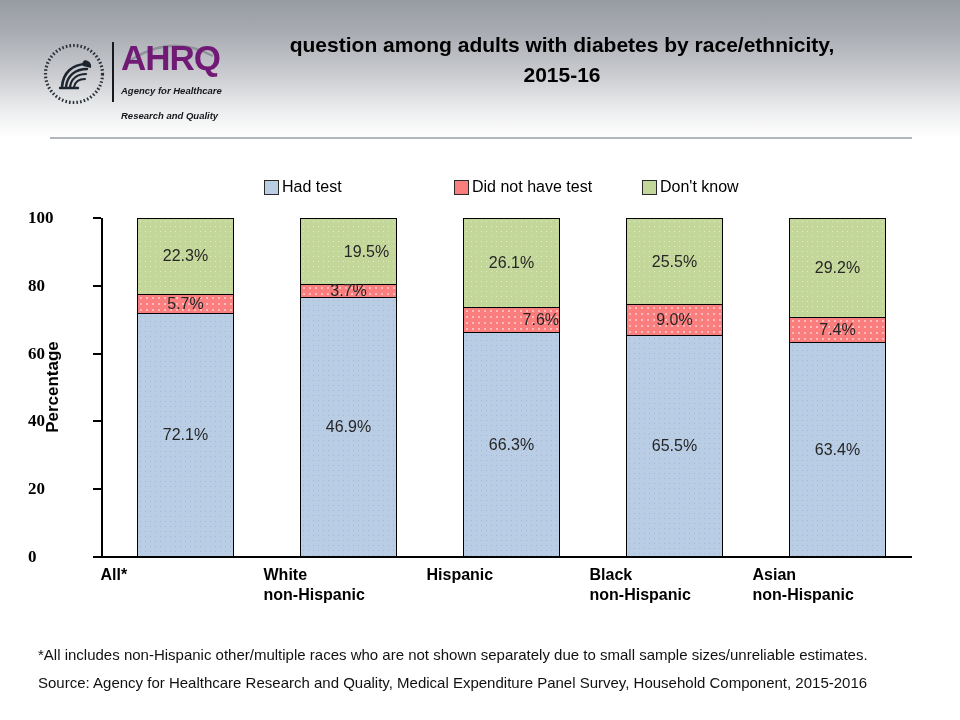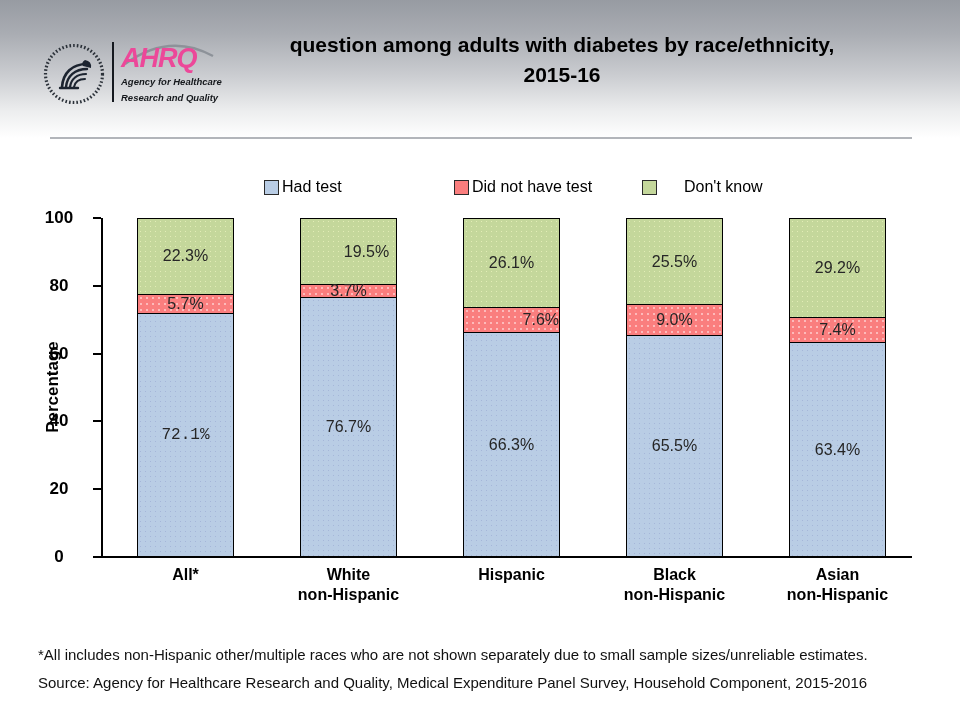--- a/index.html
+++ b/index.html
@@ -24,26 +24,26 @@
   }
 
   
   .logo { position: absolute; left: 42px; top: 40px; width: 170px; height: 70px; }
   .seal { position: absolute; left: 0; top: 2px; }
   .logo-divider { position: absolute; left: 70px; top: 2px; width: 2px; height: 60px; background: #15191f; }
   .ahrq-block { position: absolute; left: 79px; top: 4px; width: 120px; }
   .swoosh { position: absolute; left: 2px; top: -4px; }
   .ahrq-abbr {
     position: relative;
-    font-size: 27px; font-weight: bold; font-style: italic;
-    color: #ec4899; letter-spacing: -1px; line-height: 28px;
+    font-size: 35px; font-weight: bold; 
+    color: #701a75; letter-spacing: -1px; line-height: 28px;
   }
   .ahrq-tagline {
     font-size: 9.5px; font-weight: bold; font-style: italic;
-    color: #15181c; line-height: 11.5px; margin-top: 4px;
+    color: #15181c; line-height: 11.5px; margin-top: 13px;
   }
 
   
   .figure-title {
     position: absolute; left: 200px; top: 30px; width: 724px;
     text-align: center; color: #000000;
     font-size: 21px; font-weight: bold; line-height: 29.5px;
   }
 
   
@@ -56,21 +56,21 @@
   .legend-label { font-size: 16px; color: #000; white-space: nowrap; }
 
   
   .axis-y { position: absolute; left: 101px; top: 218px; width: 2px; height: 339px; background: #000; }
   .axis-x { position: absolute; left: 101px; top: 556px; width: 811px; height: 2px; background: #000; }
   .plot { position: absolute; left: 103px; top: 218px; width: 806px; height: 339px; }
   .ytick { position: absolute; left: -10px; width: 8px; height: 2px; background: #000; }
   .ytick-labels { position: absolute; left: 28px; top: 218px; width: 62px; height: 339px; }
   .ytick-label {
     position: absolute; right: 0; width: 62px; height: 20px; line-height: 20px;
-    text-align: center; font-size: 17px; font-weight: bold; color: #000;
+    text-align: left; font-size: 17px; font-weight: bold; color: #000; font-family: Liberation Serif, serif;
   }
   .y-axis-title {
     position: absolute; left: 53px; top: 387px;
     transform: translate(-50%, -50%) rotate(-90deg);
     font-size: 17px; font-weight: bold; color: #000; white-space: nowrap;
   }
 
   .bar {
     position: absolute; bottom: 0; width: 97px; height: 100%;
     display: flex; flex-direction: column-reverse;
@@ -85,21 +85,21 @@
   .seg-0 { background-image: radial-gradient(rgba(115,125,190,0.28) 0.8px, rgba(0,0,0,0) 0.9px); background-size: 5px 5px; }
   .seg-1 { background-image: radial-gradient(rgba(255,235,235,0.55) 0.8px, rgba(0,0,0,0) 0.9px); background-size: 6px 6px; }
   .seg-2 { background-image: radial-gradient(rgba(240,246,195,0.7) 0.8px, rgba(0,0,0,0) 0.9px); background-size: 5px 5px; }
   .seg-label {
     font-size: 16px; color: #262626; line-height: 16px; white-space: nowrap;
     z-index: 2;
   }
 
   .xaxis { position: absolute; left: 103px; top: 565px; width: 806px; height: 50px; }
   .x-label {
-    position: absolute; top: 0; width: 170px; text-align: center;
+    position: absolute; top: 0; width: 170px; 
     font-size: 16px; font-weight: bold; color: #000; line-height: 20px;
   }
 
   
   .footnotes { position: absolute; left: 38px; top: 646px; width: 890px; }
   .footnote { font-size: 15px; color: #111; line-height: 18px; margin-bottom: 10px; white-space: nowrap; }
 </style>
 </head>
 <body>
 
@@ -137,21 +137,21 @@
 
   <div class="legend">
       <div class="legend-item" style="left: 264px;">
         <span class="legend-swatch" style="background-color: rgb(185, 205, 229);"></span>
         <span class="legend-label">Had test</span>
       </div>
       <div class="legend-item" style="left: 454px;">
         <span class="legend-swatch" style="background-color: rgb(250, 126, 126);"></span>
         <span class="legend-label">Did not have test</span>
       </div>
-      <div class="legend-item" style="left: 642px; gap: 24px;">
+      <div class="legend-item" style="left: 642px;">
         <span class="legend-swatch" style="background-color: rgb(196, 215, 155);"></span>
         <span class="legend-label">Don't know</span>
       </div>
     </div>
 
   <div class="y-axis-title">Percentage</div>
   <div class="ytick-labels">
       <div class="ytick-label" style="bottom: calc(0% - 10px);">0</div>
       <div class="ytick-label" style="bottom: calc(20% - 10px);">20</div>
       <div class="ytick-label" style="bottom: calc(40% - 10px);">40</div>
@@ -162,33 +162,33 @@
   <div class="axis-y"></div>
   <div class="axis-x"></div>
   <div class="plot">
       <div class="ytick" style="bottom: calc(0% - 1px);"></div>
       <div class="ytick" style="bottom: calc(20% - 1px);"></div>
       <div class="ytick" style="bottom: calc(40% - 1px);"></div>
       <div class="ytick" style="bottom: calc(60% - 1px);"></div>
       <div class="ytick" style="bottom: calc(80% - 1px);"></div>
       <div class="ytick" style="bottom: calc(100% - 1px);"></div>
       <div class="bar" style="left: 34px; width: 97px;">
-        <div class="seg seg-0" style="height: 72.1%; background-color: rgb(185, 205, 229); font-family: Liberation Mono, monospace;">
+        <div class="seg seg-0" style="height: 72.1%; background-color: rgb(185, 205, 229);">
           <span class="seg-label">72.1%</span>
         </div>
         <div class="seg seg-1" style="height: 5.7%; background-color: rgb(250, 126, 126);">
           <span class="seg-label">5.7%</span>
         </div>
         <div class="seg seg-2" style="height: 22.3%; background-color: rgb(196, 215, 155);">
           <span class="seg-label">22.3%</span>
         </div>
       </div>
       <div class="bar" style="left: 197px; width: 97px;">
         <div class="seg seg-0" style="height: 76.7%; background-color: rgb(185, 205, 229);">
-          <span class="seg-label">76.7%</span>
+          <span class="seg-label">46.9%</span>
         </div>
         <div class="seg seg-1" style="height: 3.7%; background-color: rgb(250, 126, 126);">
           <span class="seg-label">3.7%</span>
         </div>
         <div class="seg seg-2" style="height: 19.5%; background-color: rgb(196, 215, 155); padding-left: 36px;">
           <span class="seg-label">19.5%</span>
         </div>
       </div>
       <div class="bar" style="left: 360px; width: 97px;">
         <div class="seg seg-0" style="height: 66.3%; background-color: rgb(185, 205, 229);">

